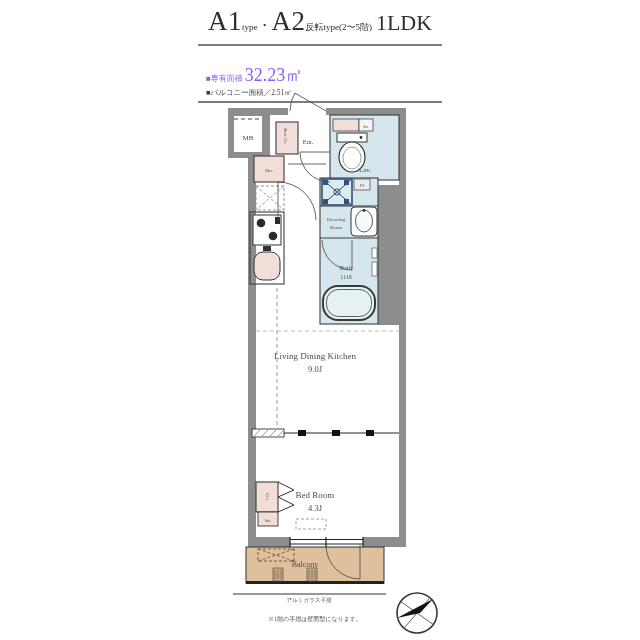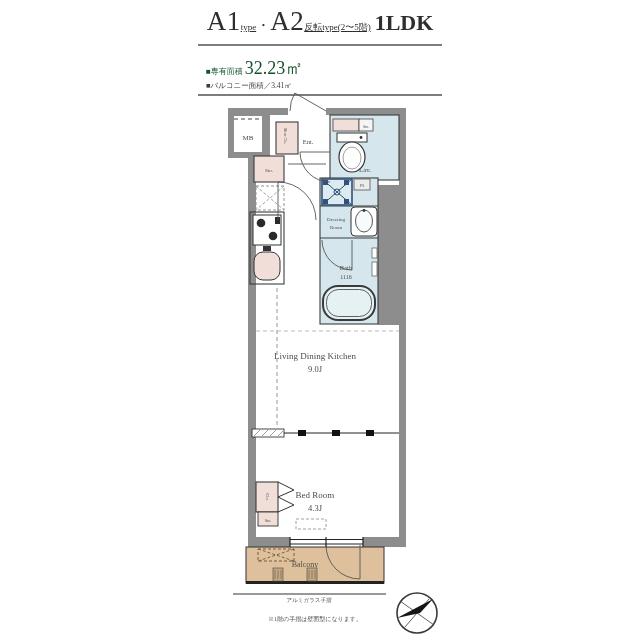--- a/index.html
+++ b/index.html
@@ -2,25 +2,25 @@
 <html style="--wall: #8d8d8d; --wet: #d5e6ec; --wet_light: #e7f1f4; --pink: #f1ded8; --tan: #dec19c; --navy: #31507a; --line: #3c3c3c; --label: #4d4d4d;"><head>
 <meta charset="utf-8">
 <style>
   html,body{margin:0;padding:0;background:#ffffff;}
   .canvas{position:relative;width:640px;height:640px;background:#ffffff;overflow:hidden;
           font-family:"Liberation Serif", serif;}
   
   .header{position:absolute;left:198px;top:6px;width:244px;}
   .title-line{text-align:center;white-space:nowrap;color:#2e2e2e;line-height:30px;}
   .t-big{font-size:27px;letter-spacing:0.5px;text-align:center;}
-  .t-sub{font-size:9px;text-decoration:underline;}
+  .t-sub{font-size:9px;}
   .t-sep{font-size:14px;}
-  .t-plan{font-size:22px;margin-left:4px;font-weight:bold;}
+  .t-plan{font-size:22px;margin-left:4px;}
   .rule{border-top:2px solid #7d7d7d;margin-top:2px;}
-  .area-line{margin-top:10px;padding-left:8px;white-space:nowrap;color:#14532d;}
+  .area-line{margin-top:17px;padding-left:8px;white-space:nowrap;color:#8b5cf6;}
   .area-label{font-size:8px;}
   .area-value{font-size:18px;margin-left:2px;}
   .balcony-line{font-size:7.5px;padding-left:8px;color:#3c3c3c;margin-top:1px;margin-bottom:3px;white-space:nowrap;}
   
   .plan-wrap{position:absolute;left:220px;top:90px;width:230px;height:478px;}
   svg text{font-family:"Liberation Serif", serif;fill:var(--label);}
   .lbl{text-anchor:middle;}
   .thin{stroke:var(--line);stroke-width:1.1;fill:none;}
   .door{stroke:#555;stroke-width:0.9;fill:none;}
 </style>
@@ -30,21 +30,21 @@
 <div class="canvas">
 
   <div class="header">
     <div class="title-line">
       <span class="t-big">A1</span><span class="t-sub">type</span><span class="t-sep">・</span><span class="t-big">A2</span><span class="t-sub">反転type</span><span class="t-sub">(2〜5階)</span><span class="t-plan">1LDK</span>
     </div>
     <div class="rule"></div>
     <div class="area-line">
       <span class="area-label">■専有面積</span><span class="area-value">32.23㎡</span>
     </div>
-    <div class="balcony-line">■バルコニー面積／3.41㎡</div>
+    <div class="balcony-line">■バルコニー面積／2.51㎡</div>
     <div class="rule"></div>
   </div>
 
   <div class="plan-wrap">
   <svg width="230" height="550" viewBox="0 0 230 550" xmlns="http://www.w3.org/2000/svg">
 
     <rect x="36" y="25" width="143" height="422" fill="#ffffff" stroke="none"></rect>
 
     <g>
       <rect x="50" y="18" width="18" height="7" style="fill:var(--wall)"></rect>

